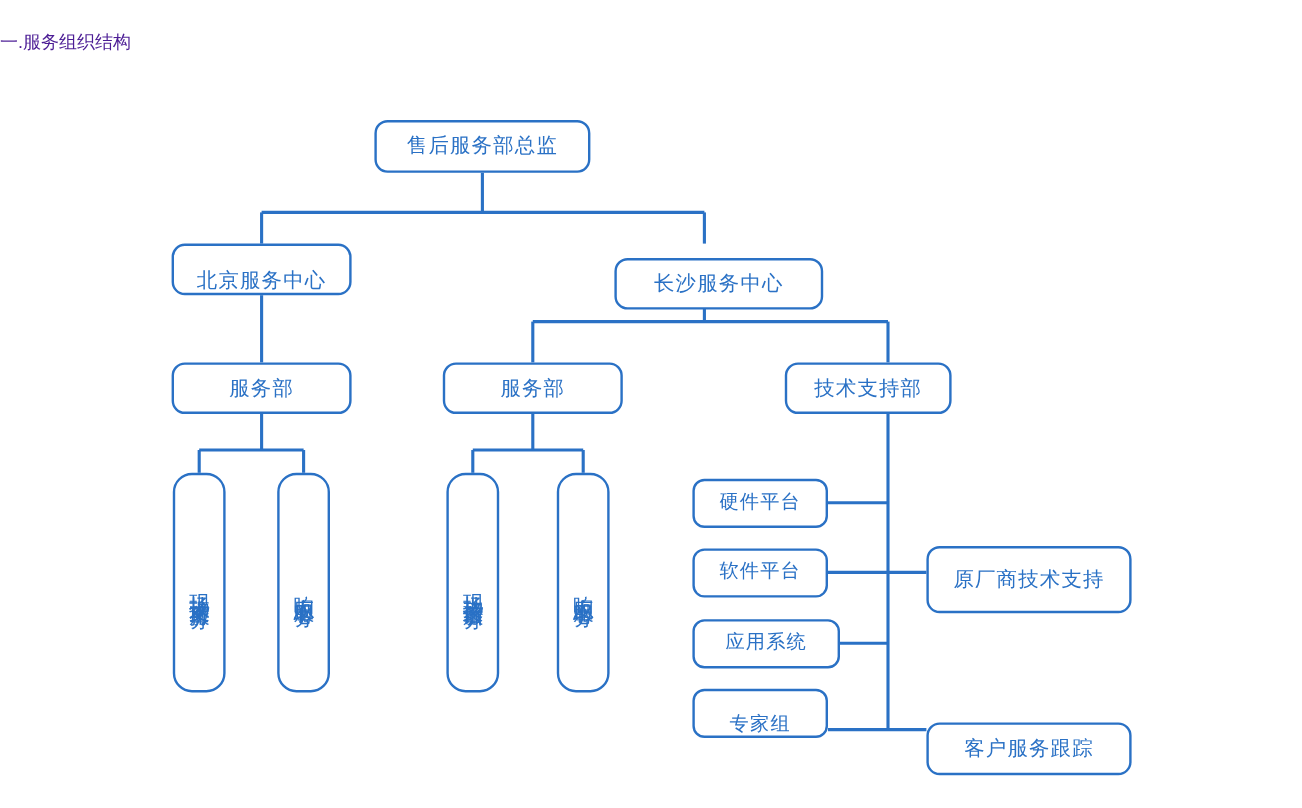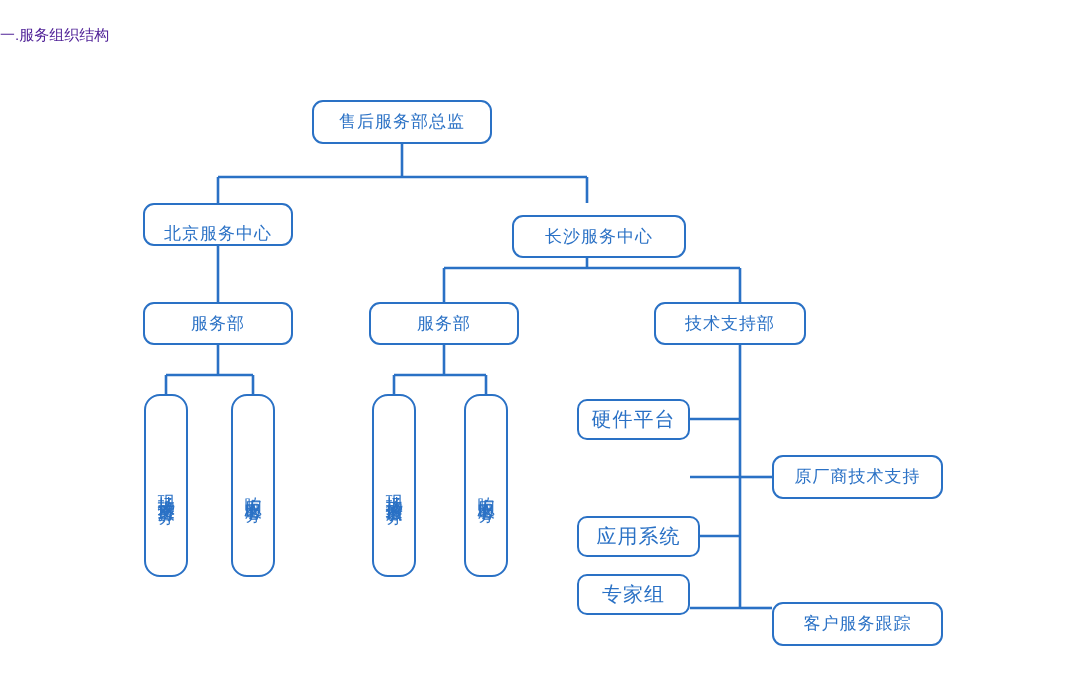--- a/index.html
+++ b/index.html
@@ -55,21 +55,21 @@
     z-index: 2;
   }
   .node.vert {
     border-radius: 16px;
     writing-mode: vertical-rl;
     text-orientation: upright;
     letter-spacing: 2px;
     padding-top: 6px;
   }
   .node.small {
-    font-size: 20px;
+    font-size: 16px;
     border-radius: 10px;
   }
 </style>
 </head>
 <body>
 
 <div id="page-title">一.服务组织结构</div>
 
 <div id="canvas">
 
@@ -120,48 +120,51 @@
   <div class="node" style="left:512px; top:203px; width:174px; height:43px;margin-top:12px;">
     <span>长沙服务中心</span>
   </div>
 
   <div class="node" style="left:143px; top:302px; width:150px; height:43px;">
     <span>服务部</span>
   </div>
   <div class="node" style="left:369px; top:302px; width:150px; height:43px;">
     <span>服务部</span>
   </div>
-  <div class="node" style="left:654px; top:302px; width:152px; height:43px;">
+  <div class="node" style="left:654px; top:302px; width:139px; height:43px;">
     <span>技术支持部</span>
   </div>
 
   <div class="node vert" style="left:144px; top:394px; width:44px; height:183px;">
     <span>现场技术支持服务</span>
   </div>
   <div class="node vert" style="left:231px; top:394px; width:44px; height:183px;">
     <span>响应中心服务</span>
   </div>
 
   <div class="node vert" style="left:372px; top:394px; width:44px; height:183px;">
     <span>现场支持培训服务</span>
   </div>
   <div class="node vert" style="left:464px; top:394px; width:44px; height:183px;">
     <span>响应中心服务</span>
   </div>
 
   <div class="node small" style="left:577px; top:399px; width:113px; height:41px;">
     <span>硬件平台</span>
   </div>
+  <div class="node small" style="left:577px; top:457px; width:113px; height:41px;">
+    <span>软件平台</span>
+  </div>
   <div class="node small" style="left:577px; top:516px; width:123px; height:41px;">
     <span>应用系统</span>
   </div>
-  <div class="node small" style="left:577px; top:574px; width:113px; height:41px;">
+  <div class="node small" style="left:577px; top:574px; width:113px; height:41px;align-items:flex-end;">
     <span>专家组</span>
   </div>
 
-  <div class="node" style="left:772px; top:455px; width:171px; height:44px;">
+  <div class="node" style="left:772px; top:455px; width:171px; height:56px;">
     <span>原厂商技术支持</span>
   </div>
   <div class="node" style="left:772px; top:602px; width:171px; height:44px;">
     <span>客户服务跟踪</span>
   </div>
 
 </div>
 
 </body></html>

